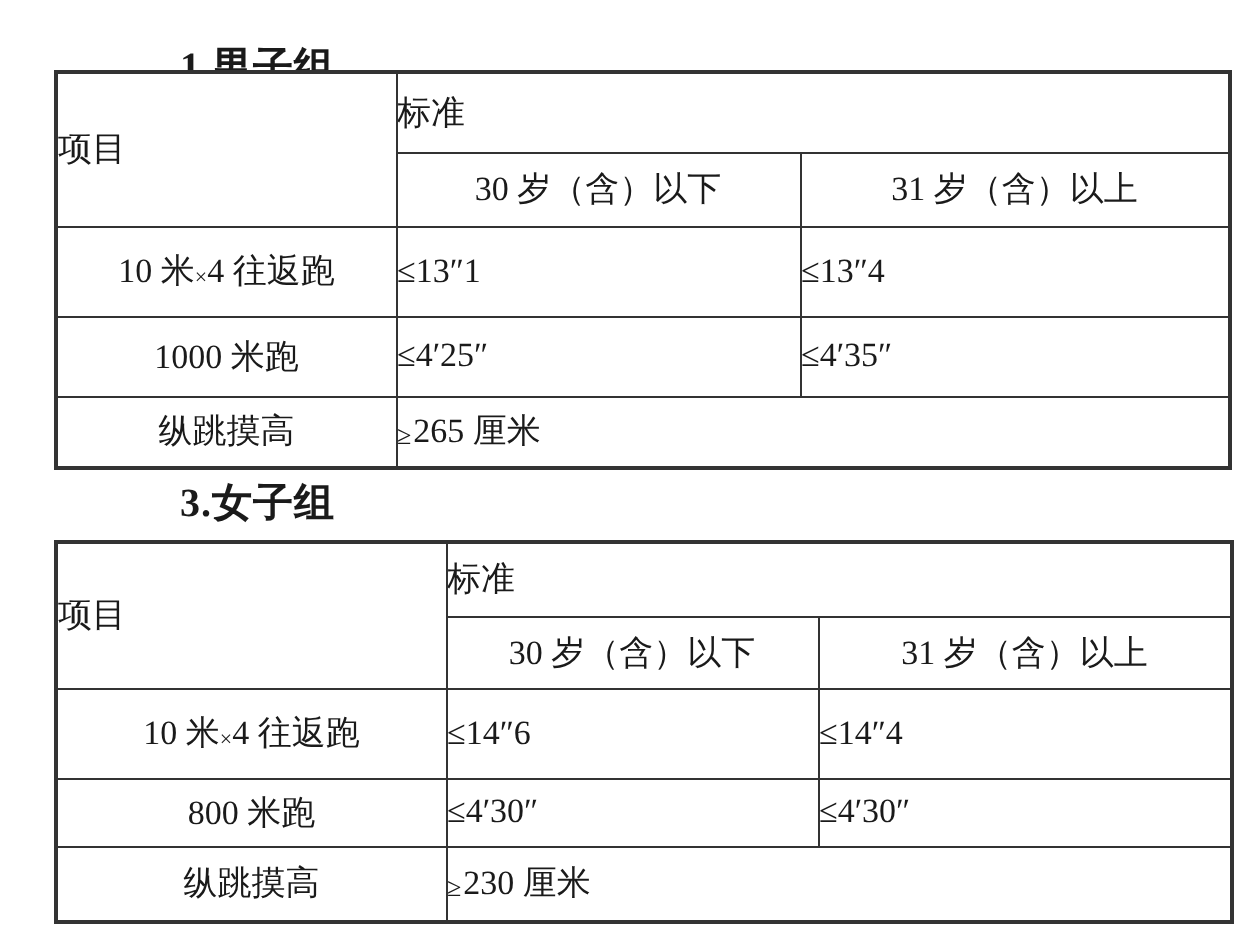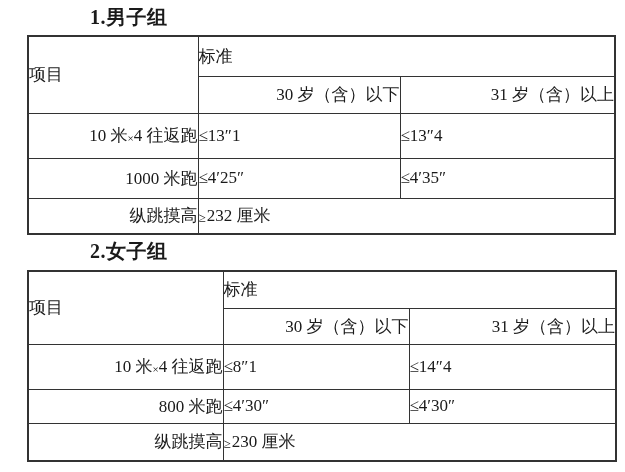--- a/index.html
+++ b/index.html
@@ -16,21 +16,21 @@
     overflow: hidden;
   }
   .section-title {
     position: absolute;
     left: 90px;
     font-size: 20px;
     font-weight: bold;
     letter-spacing: 0.5px;
     white-space: nowrap;
   }
-  #title-men   { top: 4px; }
+  #title-men   { top: 20px; }
   #title-women { top: 238px; }
 
   table.std-table {
     position: absolute;
     left: 27px;
     border-collapse: collapse;
     table-layout: fixed;
     font-size: 17px;
     background: #ffffff;
     border: 2px solid #333333;
@@ -39,22 +39,22 @@
   #table-women { top: 270px; width: 588px; }
 
   table.std-table td {
     border: 1px solid #333333;
     vertical-align: middle;
     padding: 0;
     overflow: hidden;
     white-space: nowrap;
   }
   td.center { }
-  td.agehdr { text-align: right; padding-left: 9px; }
-  td.label  { text-align: right; padding-left: 8px; }
+  td.agehdr { text-align: center; padding-left: 9px; }
+  td.label  { text-align: center; padding-left: 8px; }
   td.val    { text-align: left; }
 
   
   #table-men tr.r1 { height: 40px; }
   #table-men tr.r2 { height: 37px; }
   #table-men tr.r3 { height: 45px; }
   #table-men tr.r4 { height: 40px; }
   #table-men tr.r5 { height: 36px; }
   
   #table-women tr.r1 { height: 37px; }
@@ -101,45 +101,45 @@
       <td class="val">≤13″1</td>
       <td class="val">≤13″4</td>
     </tr>
     <tr class="r4">
       <td class="label">1000 米跑</td>
       <td class="val">≤4′25″</td>
       <td class="val">≤4′35″</td>
     </tr>
     <tr class="r5">
       <td class="label">纵跳摸高</td>
-      <td colspan="2" class="val"><span class="geq">≥</span><span>232 厘米</span></td>
+      <td colspan="2" class="val"><span class="geq">≥</span><span>265 厘米</span></td>
     </tr>
   </tbody>
 </table>
 
-<div id="title-women" class="section-title">2.女子组</div>
+<div id="title-women" class="section-title">3.女子组</div>
 
 <table id="table-women" class="std-table">
   <colgroup>
     <col style="width:195px">
     <col style="width:186px">
     <col style="width:207px">
   </colgroup>
   <tbody>
     <tr class="r1">
       <td rowspan="2" class="center">项目</td>
       <td colspan="2" class="center">标准</td>
     </tr>
     <tr class="r2">
       <td class="agehdr">30 岁（含）以下</td>
       <td class="agehdr">31 岁（含）以上</td>
     </tr>
     <tr class="r3">
       <td class="label"><span>10 米</span><span class="mult">×</span><span>4 往返跑</span></td>
-      <td class="val">≤8″1</td>
+      <td class="val">≤14″6</td>
       <td class="val">≤14″4</td>
     </tr>
     <tr class="r4">
       <td class="label">800 米跑</td>
       <td class="val">≤4′30″</td>
       <td class="val">≤4′30″</td>
     </tr>
     <tr class="r5">
       <td class="label">纵跳摸高</td>
       <td colspan="2" class="val"><span class="geq">≥</span><span>230 厘米</span></td>

